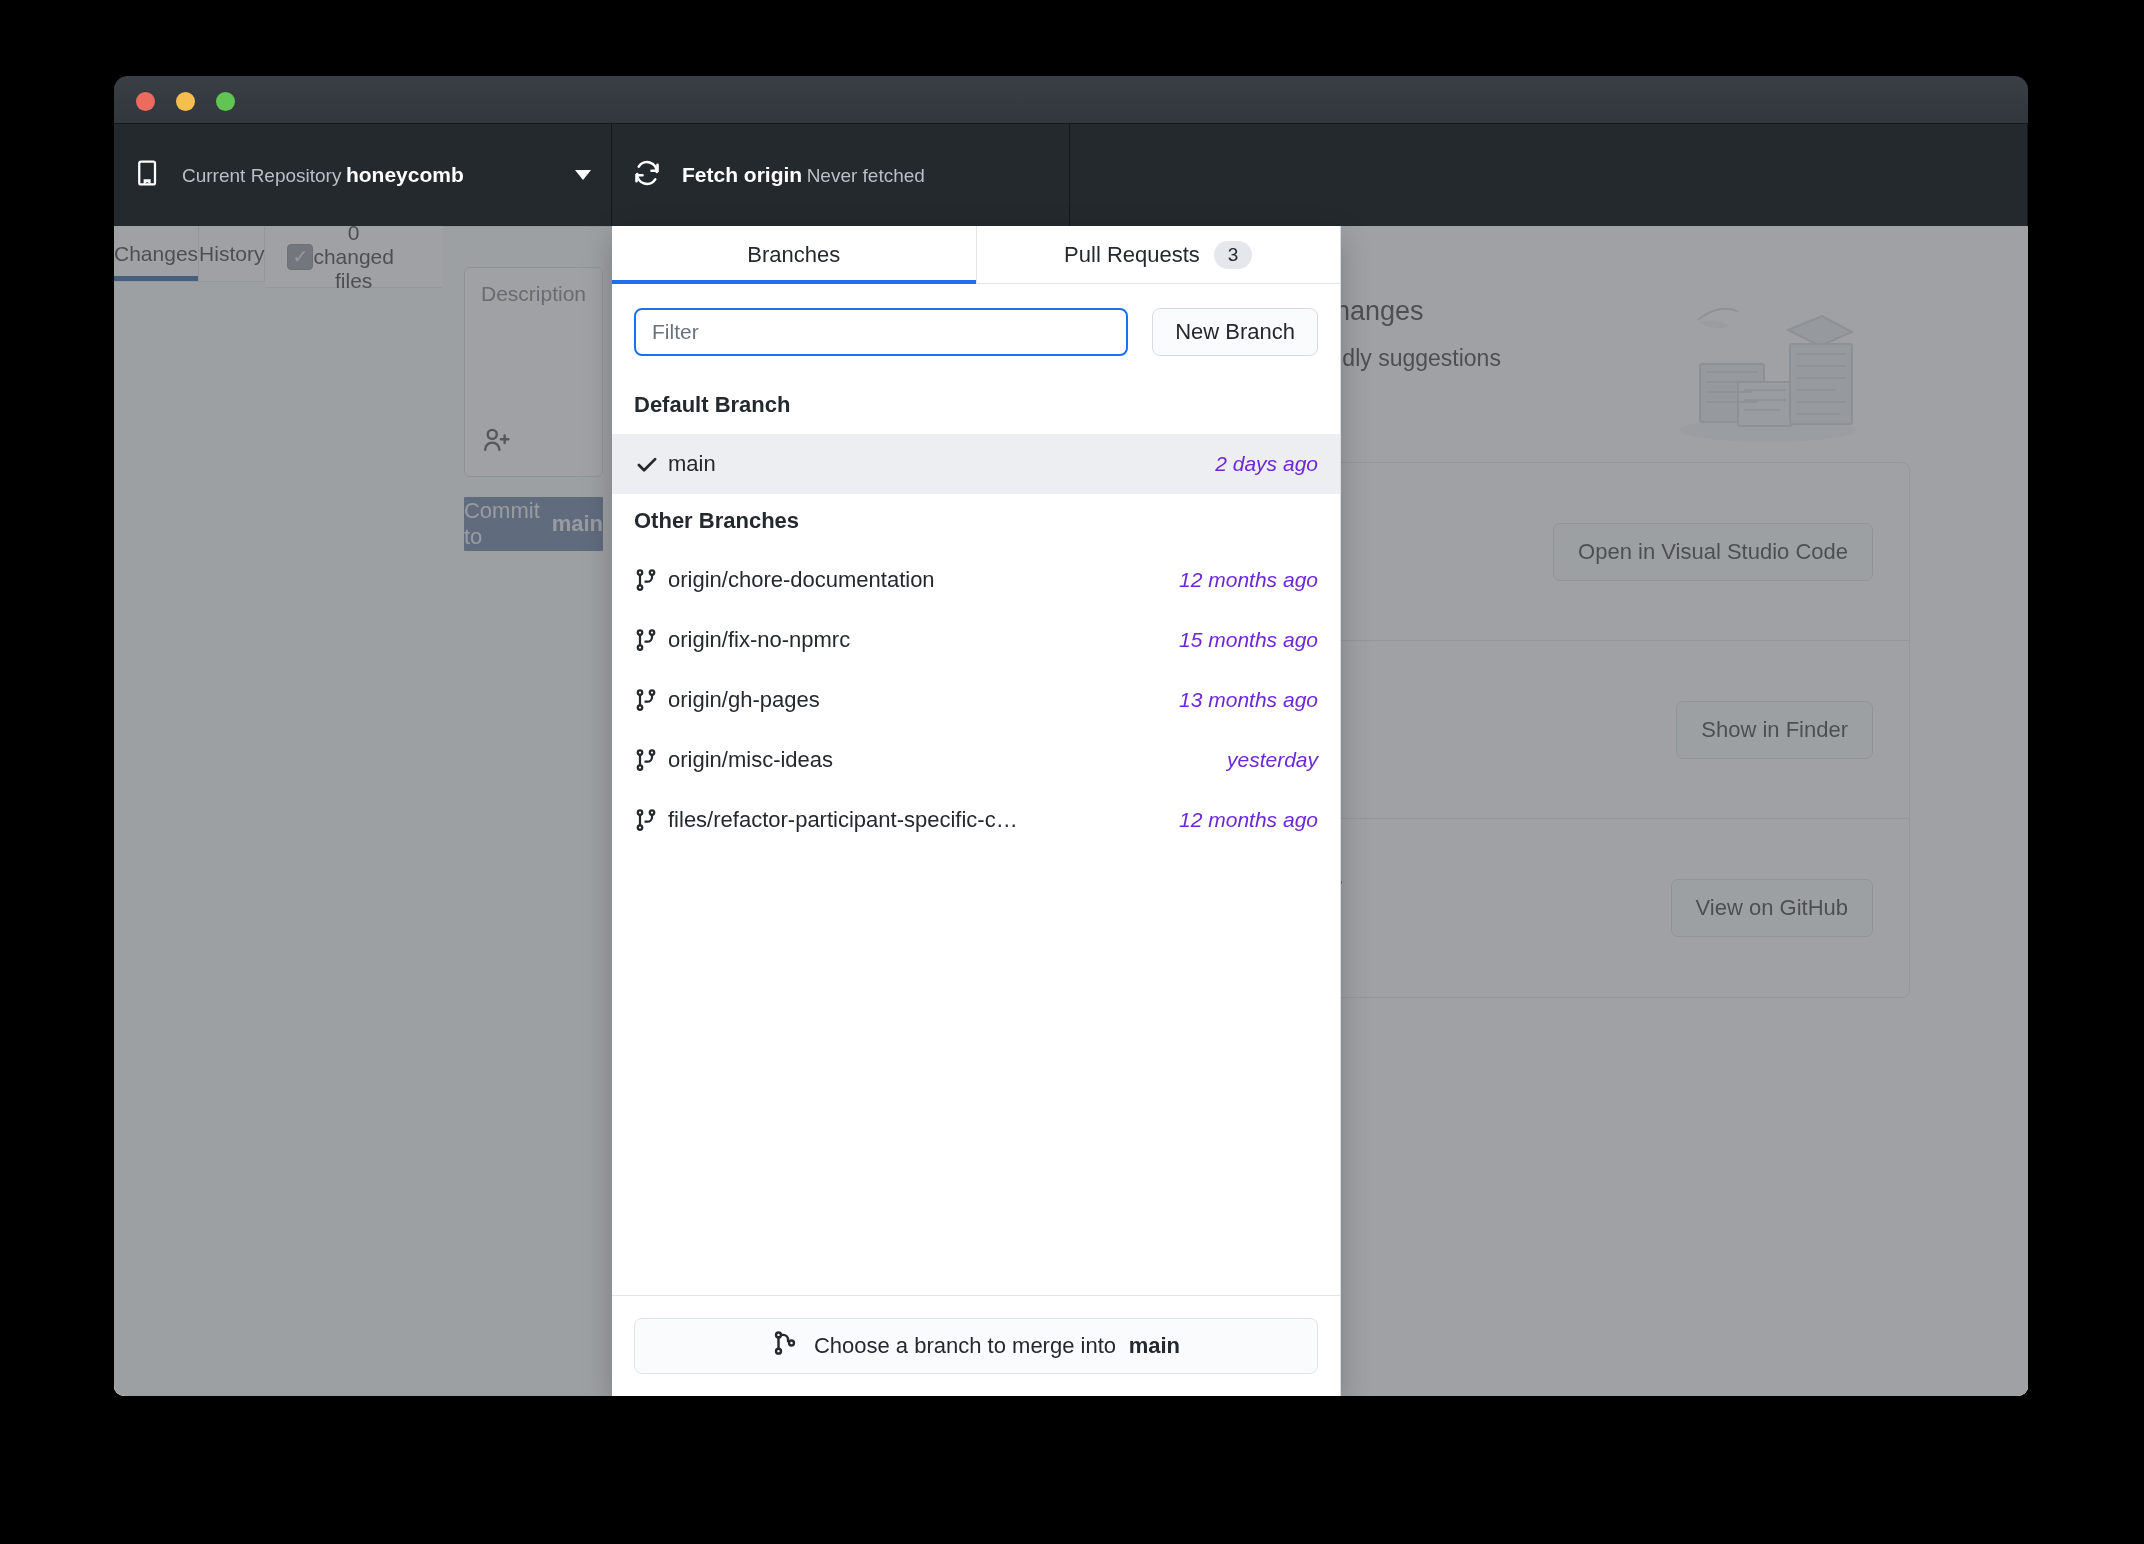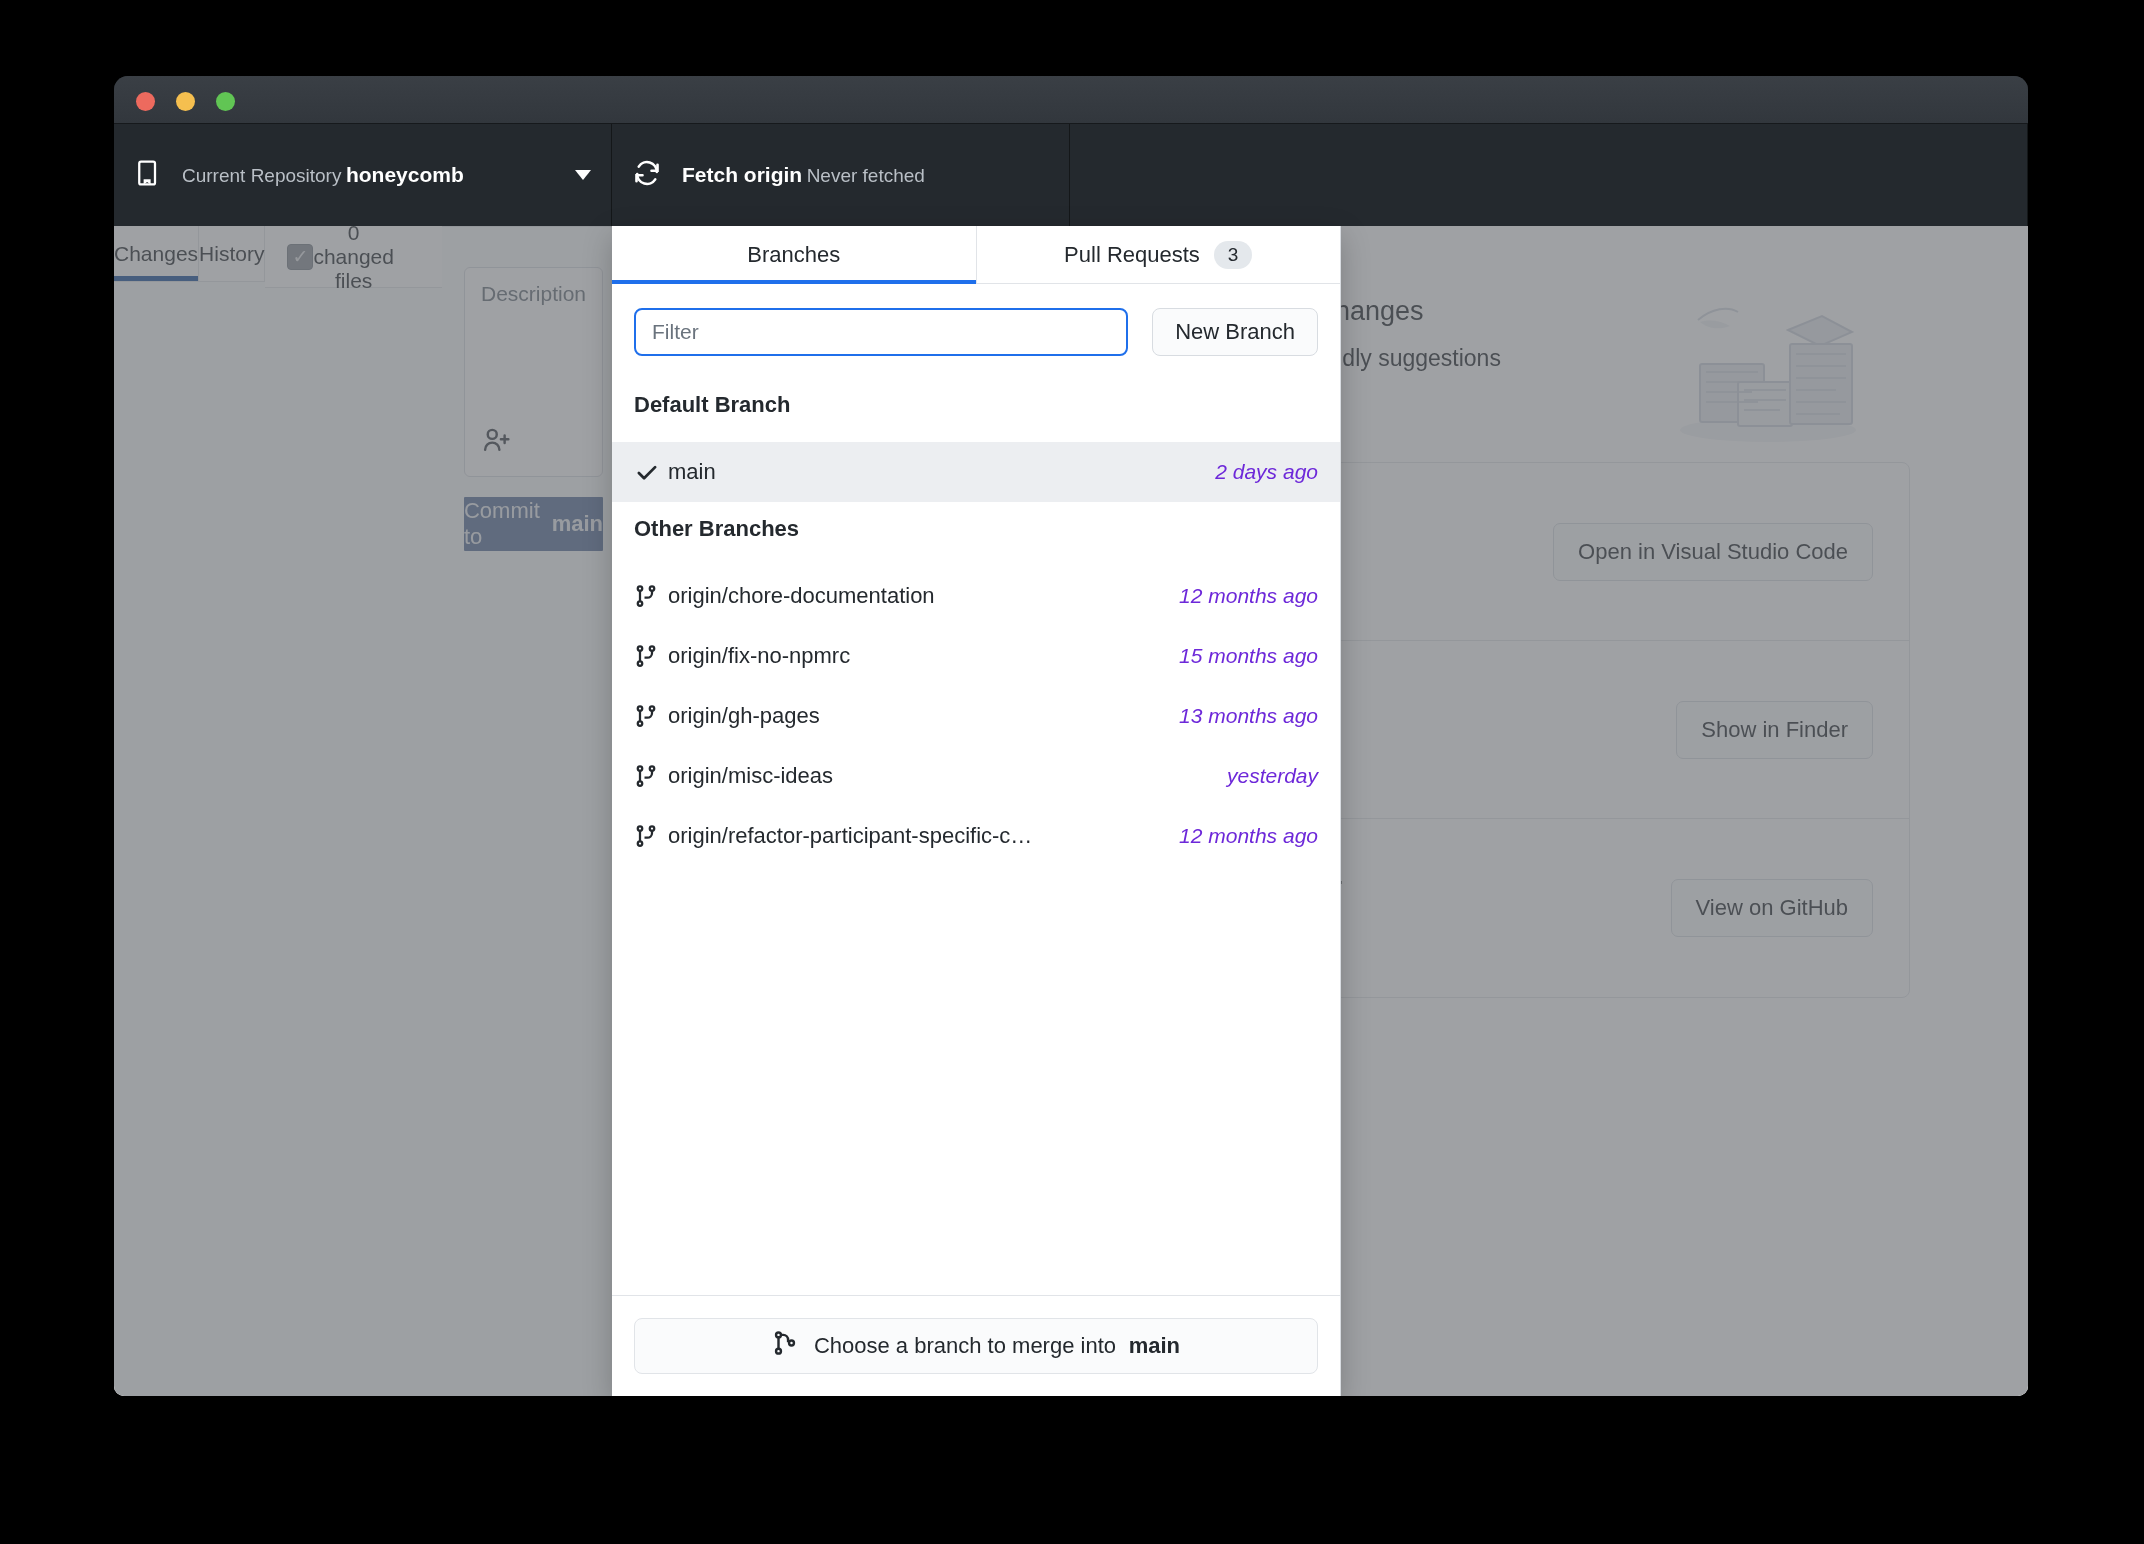--- a/index.html
+++ b/index.html
@@ -236,21 +236,21 @@
   }
   #new-branch-button {
     height: 48px; padding: 0 22px;
     border: 1px solid #d8dce1; border-radius: 8px; background: #fafbfc;
     font-size: 22px; color: #24292e;
     display: flex; align-items: center; cursor: pointer;
   }
   #branch-scroll { flex: 1; overflow: hidden; }
   .group-header {
     font-size: 22px; font-weight: bold; color: #24292e;
-    padding: 14px 22px 24px;
+    padding: 14px 22px 16px;
   }
   .branch-row {
     display: flex; align-items: center;
     height: 60px; padding: 0 22px; cursor: pointer;
   }
   .branch-row.selected { background: #eceef1; }
   .branch-row .b-icon { width: 34px; flex: 0 0 auto; color: #24292e; display: flex; align-items: center; }
   .branch-row .b-name {
     flex: 1; min-width: 0; font-size: 22px; color: #24292e;
     white-space: nowrap; overflow: hidden; text-overflow: ellipsis;
@@ -483,21 +483,21 @@
 
       <div class="branch-row">
         <span class="b-icon">
           <svg width="24" height="24" viewBox="0 0 16 16" fill="none" stroke="#24292e" stroke-width="1.5">
               <circle cx="4" cy="3" r="1.5"></circle>
               <circle cx="4" cy="13" r="1.5"></circle>
               <circle cx="12" cy="3" r="1.5"></circle>
               <path d="M4 4.5v7M12 4.5v1.6c0 1.7-1.4 3-3.1 3H7"></path>
             </svg>
         </span>
-        <span class="b-name">origin/refactor-participant-specific-c…</span>
+        <span class="b-name">files/refactor-participant-specific-c…</span>
         <span class="b-date">12 months ago</span>
       </div>
 
     </div>
 
     <div id="foldout-footer">
       <div id="merge-button">
         <span>
           <svg width="26" height="26" viewBox="0 0 16 16" fill="none" stroke="#24292e" stroke-width="1.5">
               <circle cx="4" cy="3" r="1.5"></circle>

